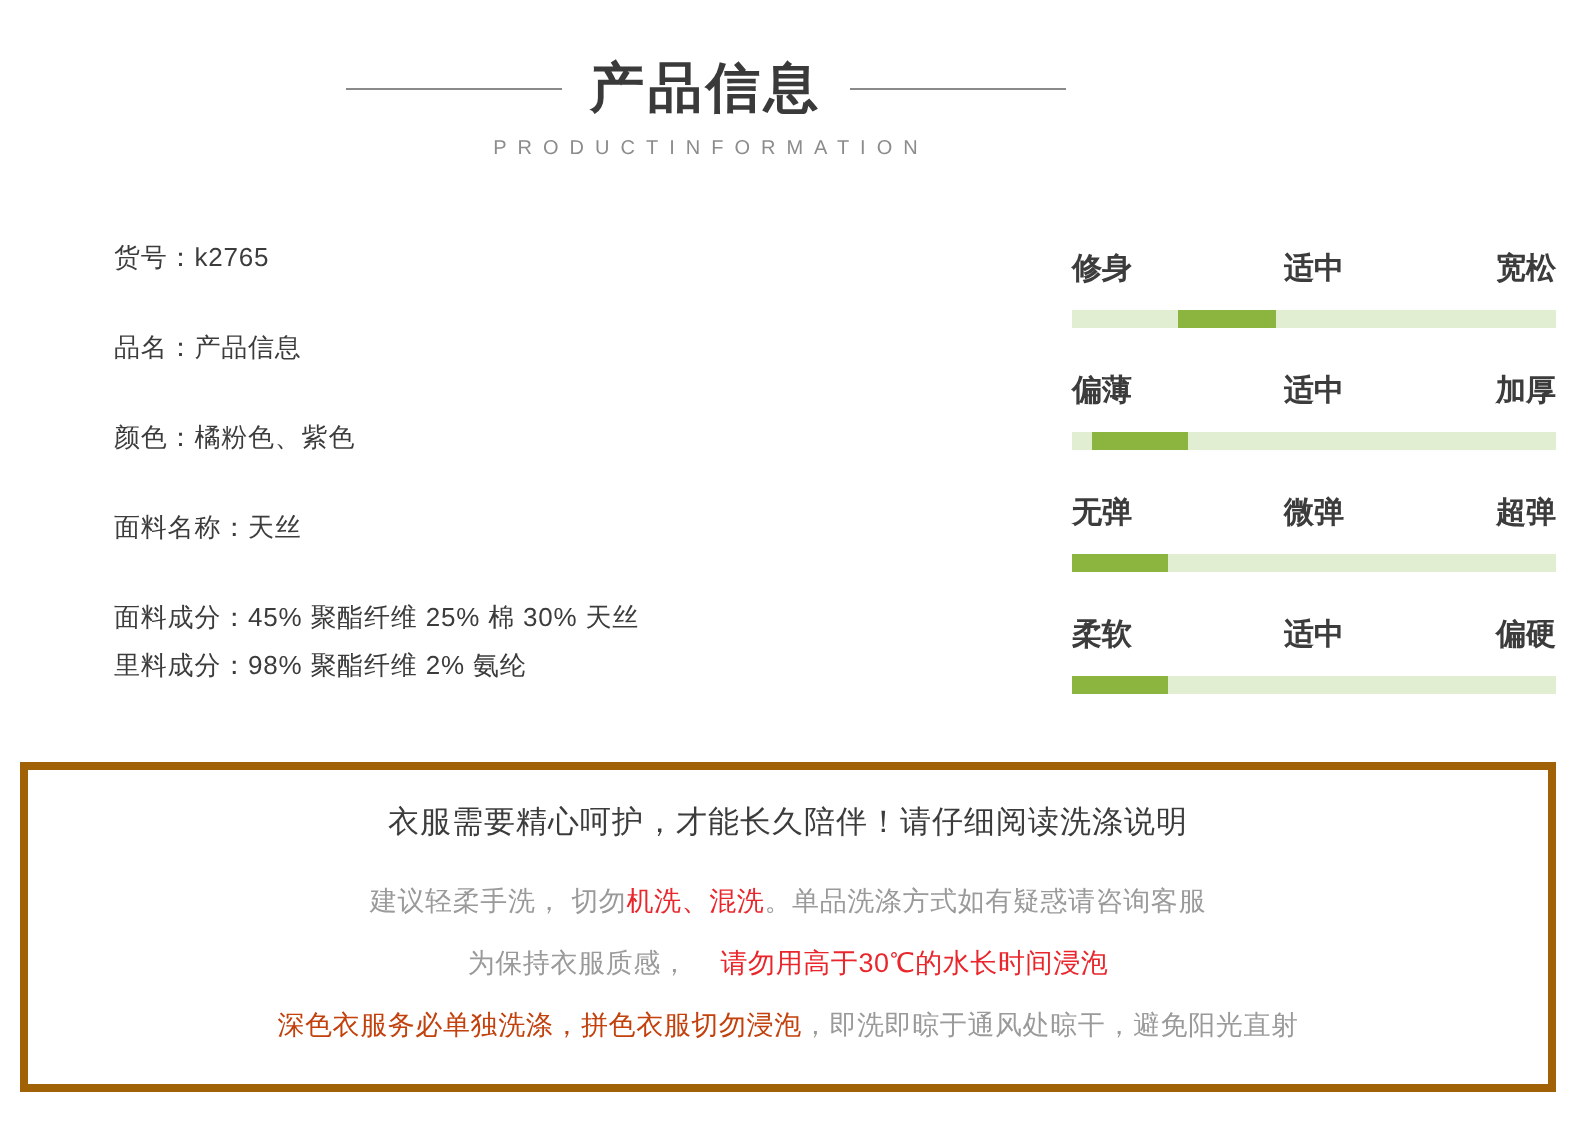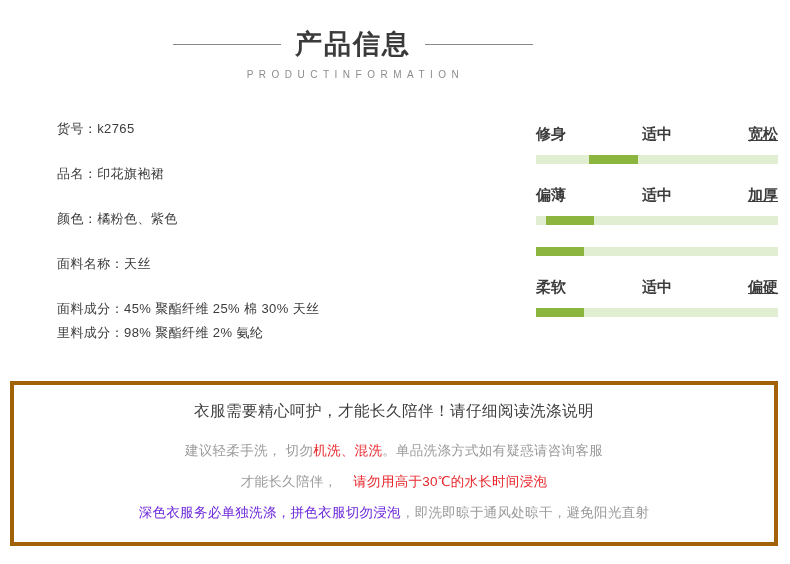--- a/index.html
+++ b/index.html
@@ -92,21 +92,21 @@
     font-size: 15px;
     font-weight: bold;
     color: #3c3c3c;
     margin-bottom: 11px;
   }
   .attr-labels span {
     width: 33.33%;
     text-align: center;
   }
   .attr-labels span:first-child { text-align: left; }
-  .attr-labels span:last-child { text-align: right; text-decoration: underline; }
+  .attr-labels span:last-child { text-align: right; }
   .attr-track {
     position: relative;
     height: 9px;
     background: #e2eed2;
     width: 100%;
   }
   .attr-fill {
     position: absolute;
     top: 0;
     height: 9px;
@@ -152,21 +152,21 @@
     <div class="header-title-row">
       <div class="header-rule"></div>
       <div class="header-title">产品信息</div>
       <div class="header-rule"></div>
     </div>
     <div class="header-sub">PRODUCTINFORMATION</div>
   </div>
 
   <div class="info">
     <div class="info-line">货号：k2765</div>
-    <div class="info-line">品名：印花旗袍裙</div>
+    <div class="info-line">品名：产品信息</div>
     <div class="info-line">颜色：橘粉色、紫色</div>
     <div class="info-line">面料名称：天丝</div>
     <div class="info-line tight">面料成分：45% 聚酯纤维 25% 棉 30% 天丝</div>
     <div class="info-line last">里料成分：98% 聚酯纤维 2% 氨纶</div>
   </div>
 
   <div class="attrs">
 
     <div class="attr-group">
       <div class="attr-labels">
@@ -184,20 +184,25 @@
         <span>偏薄</span>
         <span>适中</span>
         <span>加厚</span>
       </div>
       <div class="attr-track" style="background: rgb(226, 238, 210);">
         <div class="attr-fill" style="left: 4%; width: 20%; background: rgb(140, 181, 64);"></div>
       </div>
     </div>
 
     <div class="attr-group">
+      <div class="attr-labels">
+        <span>无弹</span>
+        <span>微弹</span>
+        <span>超弹</span>
+      </div>
       <div class="attr-track" style="background: rgb(226, 238, 210);">
         <div class="attr-fill" style="left: 0%; width: 20%; background: rgb(140, 181, 64);"></div>
       </div>
     </div>
 
     <div class="attr-group">
       <div class="attr-labels">
         <span>柔软</span>
         <span>适中</span>
         <span>偏硬</span>
@@ -210,21 +215,21 @@
   </div>
 
   <div class="care">
     <div class="care-title">衣服需要精心呵护，才能长久陪伴！请仔细阅读洗涤说明</div>
 
     <div class="care-line">
       <span>建议轻柔手洗， 切勿</span><span class="care-em" style="color: rgb(232, 38, 43);">机洗、混洗</span><span>。单品洗涤方式如有疑惑请咨询客服</span>
     </div>
 
     <div class="care-line">
-      <span>才能长久陪伴，</span><span class="care-em" style="color: rgb(232, 38, 43); margin-left: 16px;">请勿用高于30℃的水长时间浸泡</span>
+      <span>为保持衣服质感，</span><span class="care-em" style="color: rgb(232, 38, 43); margin-left: 16px;">请勿用高于30℃的水长时间浸泡</span>
     </div>
 
     <div class="care-line last">
-      <span class="care-em" style="color: #6d28d9;">深色衣服务必单独洗涤，拼色衣服切勿浸泡</span><span>，即洗即晾于通风处晾干，避免阳光直射</span>
+      <span class="care-em" style="color: #c2410c;">深色衣服务必单独洗涤，拼色衣服切勿浸泡</span><span>，即洗即晾于通风处晾干，避免阳光直射</span>
     </div>
   </div>
 
 </div>
 
 </body></html>

